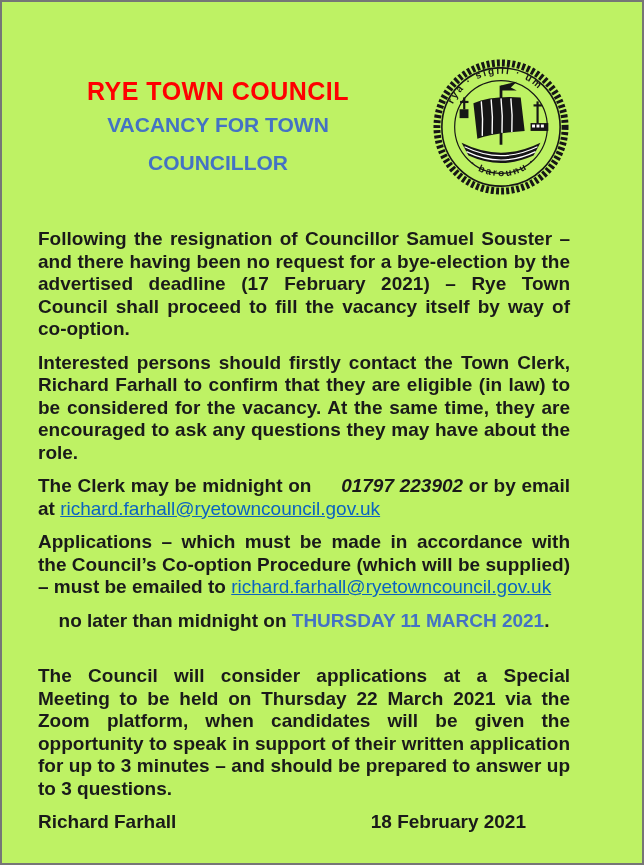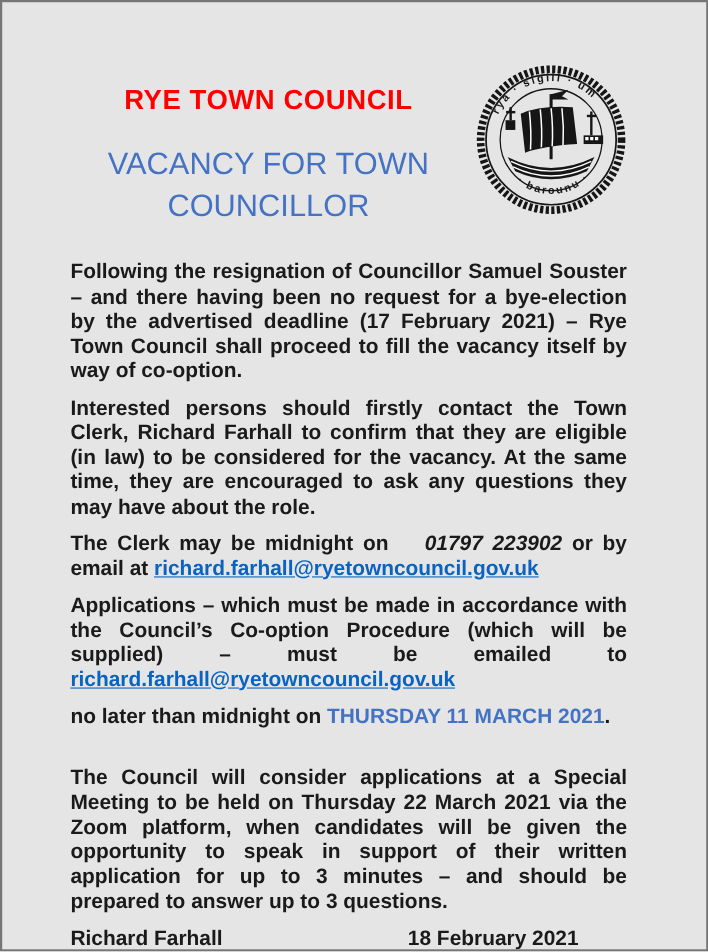--- a/index.html
+++ b/index.html
@@ -2,61 +2,61 @@
 <html><head>
 <meta charset="utf-8">
 <style>
   * { margin: 0; padding: 0; box-sizing: border-box; }
   html, body { background: #ffffff; }
   body { font-family: "Liberation Sans", sans-serif; }
 
   .page {
     width: 644px;
     height: 865px;
-    background: #e5e5e5;
+    background: #bef264;
     border: 2px solid #767676;
-    padding: 55px 72px 0 62px;
+    padding: 55px 72px 0 36px;
     overflow: hidden;
   }
 
   
   .header { display: flex; align-items: flex-start; }
   .titles { width: 360px; text-align: center; padding-top: 20px; }
   .title-red {
     color: #ff0000;
     font-size: 25px;
     font-weight: bold;
     letter-spacing: 0.5px;
   }
   .title-blue {
     color: #4472c4;
-    font-size: 28px;
-    font-weight: normal;
+    font-size: 21px;
+    font-weight: bold;
     line-height: 38px;
-    margin-top: 24px;
+    margin-top: 0;
   }
   .seal { margin-left: auto; width: 138px; height: 140px; }
 
   
   .doc-body { margin-top: 31px; color: #1a1a1a; }
   .para {
     font-size: 19px;
     font-weight: bold;
     line-height: 22.5px;
     text-align: justify;
     margin-bottom: 11px;
     color: #1a1a1a;
   }
   .phone { font-style: italic; margin-left: 24px; }
   a.email-link {
     color: #0b63c1;
-    font-weight: bold;
+    font-weight: normal;
     text-decoration: underline;
   }
-  .deadline { text-align: left; margin-bottom: 33px; }
+  .deadline { text-align: center; margin-bottom: 33px; }
   .deadline-date { color: #4472c4; }
 
   .sig-row { display: flex; margin-top: 2px; }
   .sig-date { margin-left: auto; margin-right: 44px; }
   .sig-title { margin-top: 12px; }
 </style>
 </head>
 <body>
 
 <div class="page">

